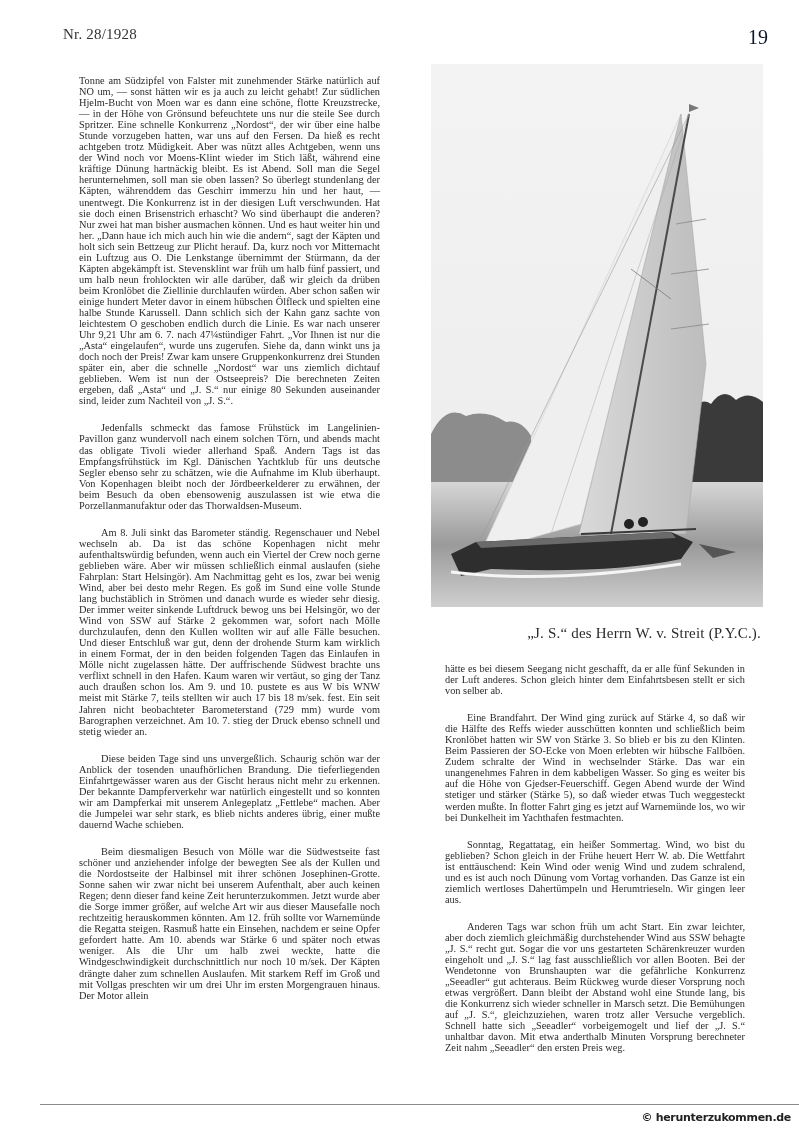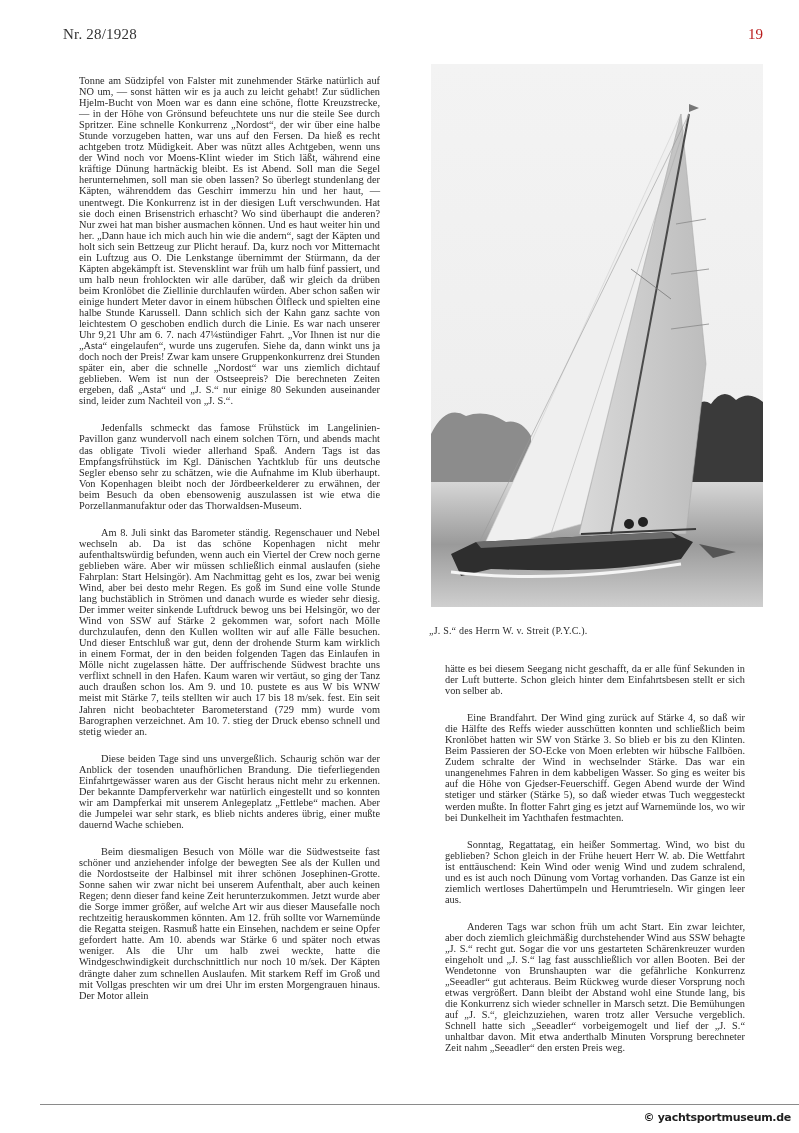--- a/index.html
+++ b/index.html
@@ -2,37 +2,37 @@
 <html><head>
 <meta charset="utf-8">
 <style>
   html, body { margin: 0; padding: 0; }
   body {
     width: 799px; height: 1133px; position: relative; overflow: hidden;
     background: #ffffff; color: #2a2a2a;
     font-family: "Liberation Serif", "DejaVu Serif", serif;
   }
   .header-left { position: absolute; left: 63px; top: 26px; font-size: 15px; letter-spacing: 0.2px; color: #333; }
-  .header-right { position: absolute; left: 748px; top: 26px; font-size: 15px; color: #b91c1c; }
+  .header-right { position: absolute; left: 748px; top: 26px; font-size: 20px; color: #0f172a; }
   .col {
     position: absolute; font-size: 10.35px; line-height: 11.05px;
     text-align: justify; color: #2b2b2b; hyphens: manual;
   }
   .col p { margin: 16px; text-indent: 0; }
   .col p.indent { text-indent: 22px; }
   .left-col { left: 63px; top: 59px; width: 333px; }
   .right-col { left: 429px; top: 647px; width: 332px; }
   .photo {
     position: absolute; left: 431px; top: 64px; width: 332px; height: 543px;
     background: #f2f2f2; overflow: hidden;
   }
   .photo svg { width: 100%; height: 100%; display: block; }
   .caption {
     position: absolute; left: 429px; top: 625px; width: 332px;
-    text-align: left; font-size: 10px; color: #2b2b2b; letter-spacing: 0.2px;
+    text-align: right; font-size: 15px; color: #2b2b2b; letter-spacing: 0.2px;
   }
   .rule {
     position: absolute; left: 40px; top: 1104px; width: 759px; height: 1px;
     background: #8a8a8a;
   }
   .watermark {
     position: absolute; right: 8px; top: 1111px; font-size: 11px;
     font-family: "DejaVu Sans", sans-serif; font-weight: bold; color: #222;
     letter-spacing: -0.3px;
     text-shadow: 0 0 1px #fff;
@@ -103,20 +103,20 @@
 
     <path d="M268 480 L305 488 L282 494 Z" fill="#555"></path>
 
     <path d="M20 508 Q120 520 250 500" stroke="#f5f5f5" stroke-width="3" fill="none"></path>
   </svg>
 </div>
 
 <div class="caption">„J. S.“ des Herrn W. v. Streit (P.Y.C.).</div>
 
 <div class="col right-col">
-  <p>hätte es bei diesem Seegang nicht geschafft, da er alle fünf Se­kunden in der Luft butterte. Schon gleich hinter dem Ein­fahrtsbesen stellt er sich von selber ab.</p>
+  <p>hätte es bei diesem Seegang nicht geschafft, da er alle fünf Se­kunden in der Luft anderes. Schon gleich hinter dem Ein­fahrtsbesen stellt er sich von selber ab.</p>
   <p class="indent">Eine Brandfahrt. Der Wind ging zurück auf Stärke 4, so daß wir die Hälfte des Reffs wieder ausschütten konnten und schließlich beim Kronlöbet hatten wir SW von Stärke 3. So blieb er bis zu den Klinten. Beim Passieren der SO-Ecke von Moen erlebten wir hübsche Fallböen. Zudem schralte der Wind in wechselnder Stärke. Das war ein unangenehmes Fahren in dem kabbeligen Wasser. So ging es weiter bis auf die Höhe von Gjedser-Feuerschiff. Gegen Abend wurde der Wind stetiger und stärker (Stärke 5), so daß wieder etwas Tuch weggesteckt werden mußte. In flotter Fahrt ging es jetzt auf Warnemünde los, wo wir bei Dunkelheit im Yachthafen festmachten.</p>
   <p class="indent">Sonntag, Regattatag, ein heißer Sommertag. Wind, wo bist du geblieben? Schon gleich in der Frühe heuert Herr W. ab. Die Wettfahrt ist enttäuschend: Kein Wind oder wenig Wind und zudem schralend, und es ist auch noch Dünung vom Vortag vorhanden. Das Ganze ist ein ziemlich wertloses Da­hertümpeln und Herumtrieseln. Wir gingen leer aus.</p>
   <p class="indent">Anderen Tags war schon früh um acht Start. Ein zwar leichter, aber doch ziemlich gleichmäßig durchstehender Wind aus SSW behagte „J. S.“ recht gut. Sogar die vor uns ge­starteten Schärenkreuzer wurden eingeholt und „J. S.“ lag fast ausschließlich vor allen Booten. Bei der Wendetonne von Brunshaupten war die gefährliche Konkurrenz „Seeadler“ gut achteraus. Beim Rückweg wurde dieser Vorsprung noch etwas vergrößert. Dann bleibt der Abstand wohl eine Stunde lang, bis die Konkurrenz sich wieder schneller in Marsch setzt. Die Bemühungen auf „J. S.“, gleichzuziehen, waren trotz aller Versuche vergeblich. Schnell hatte sich „Seeadler“ vorbei­gemogelt und lief der „J. S.“ unhaltbar davon. Mit etwa andert­halb Minuten Vorsprung berechneter Zeit nahm „Seeadler“ den ersten Preis weg.</p>
 </div>
 
 <div class="rule"></div>
-<div class="watermark">© yachtsportmuseum.de</div>
+<div class="watermark">© herunterzukommen.de</div>
 
 </body></html>

